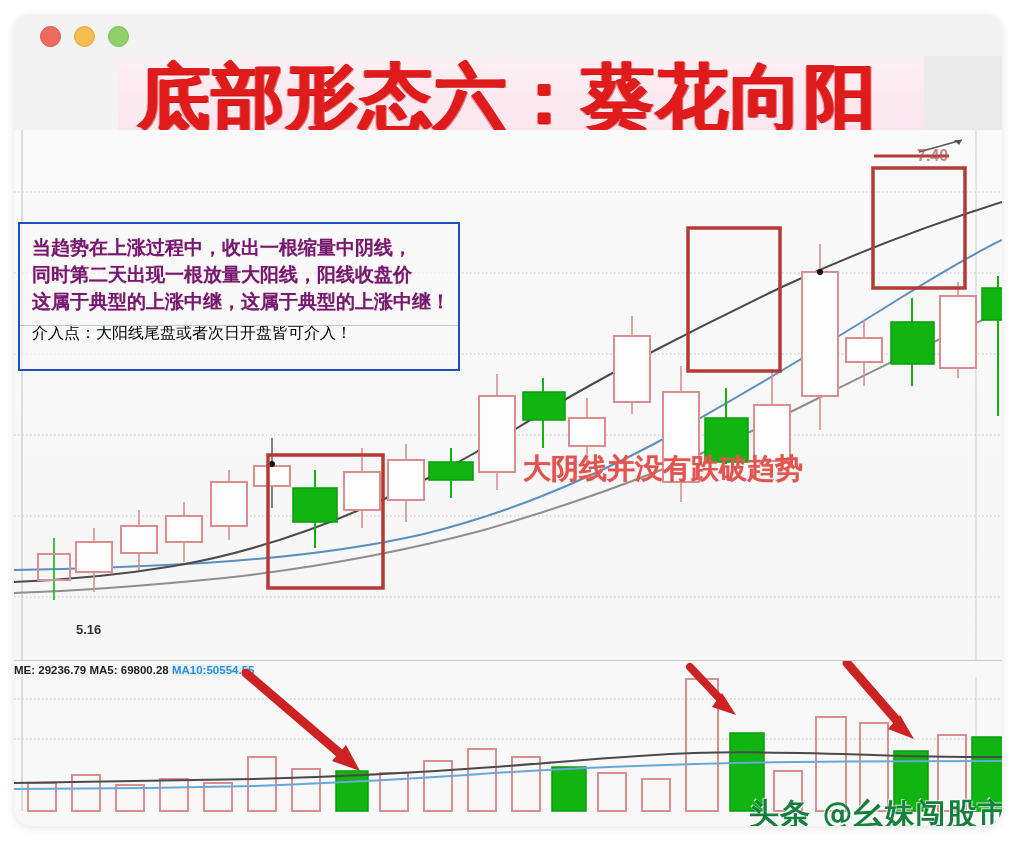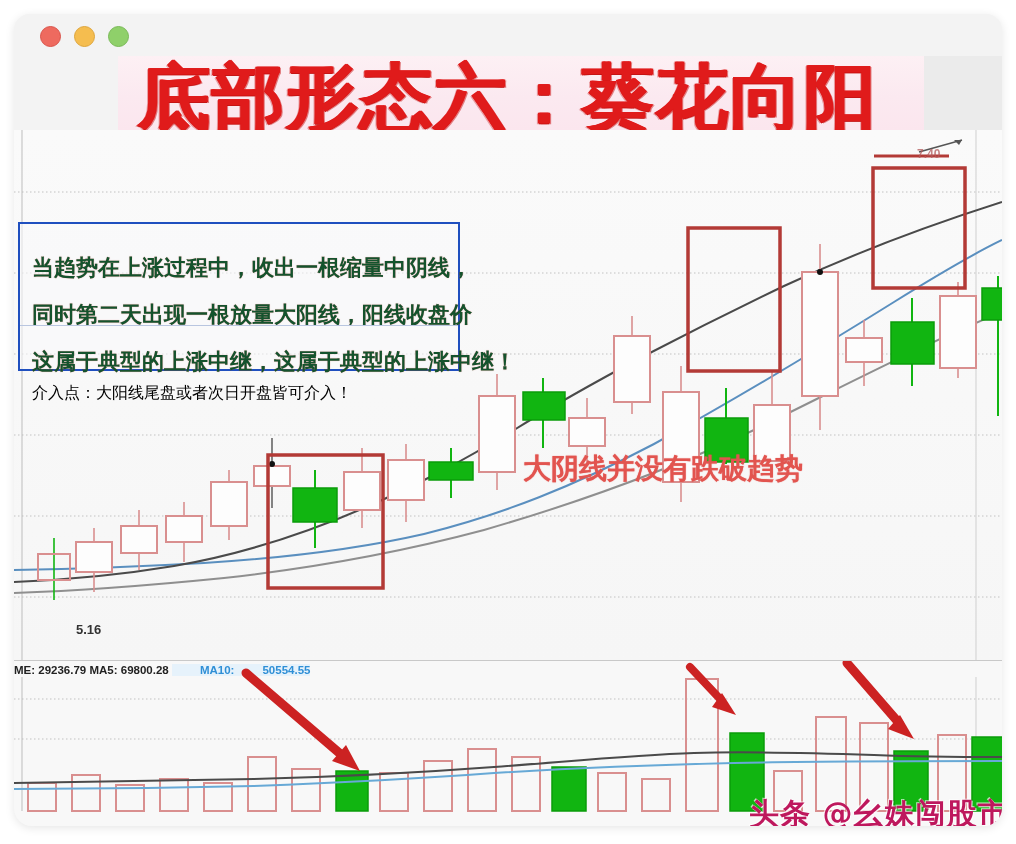--- a/index.html
+++ b/index.html
@@ -73,38 +73,37 @@
     background:#f8f8f8;
     overflow:hidden;
     border-top:1px solid #c9c9c9;
   }
   .vol-label{
     position:absolute;left:0px;top:3px;
     font-size:11.5px;font-weight:bold;color:#222;
     white-space:nowrap;
     font-family:"Liberation Sans",sans-serif;
   }
-  .vol-label .ma10{color:#2f8fd6;background:#e6f2fb;padding-left:28px;}
+  .vol-label .ma10{color:#2f8fd6;background:#e6f2fb;}
 
   
   .info-box{
     position:absolute;left:4px;top:92px;width:442px;height:149px;
     border:2px solid #1f4fbf;
     background:rgba(250,250,252,.55);
     box-sizing:border-box;
   }
   .info-box .line{
-    color:#14532d;
-    font-size:22px;
+    color:#701a75;
+    font-size:19px;
     font-weight:bold;
     line-height:27px;
     white-space:nowrap;
     font-family:"DejaVu Sans","Liberation Sans",sans-serif;
     text-shadow:0 0 1px rgba(226,84,79,.6);
-    margin-top:20px;
   }
   .info-box .body{padding:10px 0 0 12px;}
   .info-box .sep{
     position:absolute;left:0;top:101px;width:100%;height:1px;
     background:#b9c6e0;
   }
   .info-box .entry{padding:8px 0 0 12px;}
 
   
   .chart-note{
@@ -115,27 +114,27 @@
     font-family:"DejaVu Sans","Liberation Sans",sans-serif;
     text-shadow:0 0 1px rgba(226,84,79,.8);
   }
 
   
   .price-tag{
     position:absolute;font-size:13px;font-weight:bold;color:#333;
     font-family:"Liberation Sans",sans-serif;white-space:nowrap;
   }
   .price-tag.low{left:22px;top:608px;color:#333;margin-left:40px;}
-  .price-tag.high{left:903px;top:133px;color:#b35a5a;opacity:.75;font-size:12px;}
+  .price-tag.high{left:903px;top:133px;color:#b35a5a;opacity:.75;font-size:16px;}
 
   
   .watermark{
     position:absolute;left:735px;top:780px;
     font-size:30px;font-weight:bold;
-    color:#be185d;
+    color:#15803d;
     white-space:nowrap;
     font-family:"DejaVu Sans","Liberation Sans",sans-serif;
     text-shadow:1px 1px 0 rgba(255,255,255,.85),-1px -1px 0 rgba(255,255,255,.7);
     letter-spacing:1px;
   }
 
   svg{display:block;}
   .svg-layer{position:absolute;left:0;top:0;}
 </style>
 </head>

